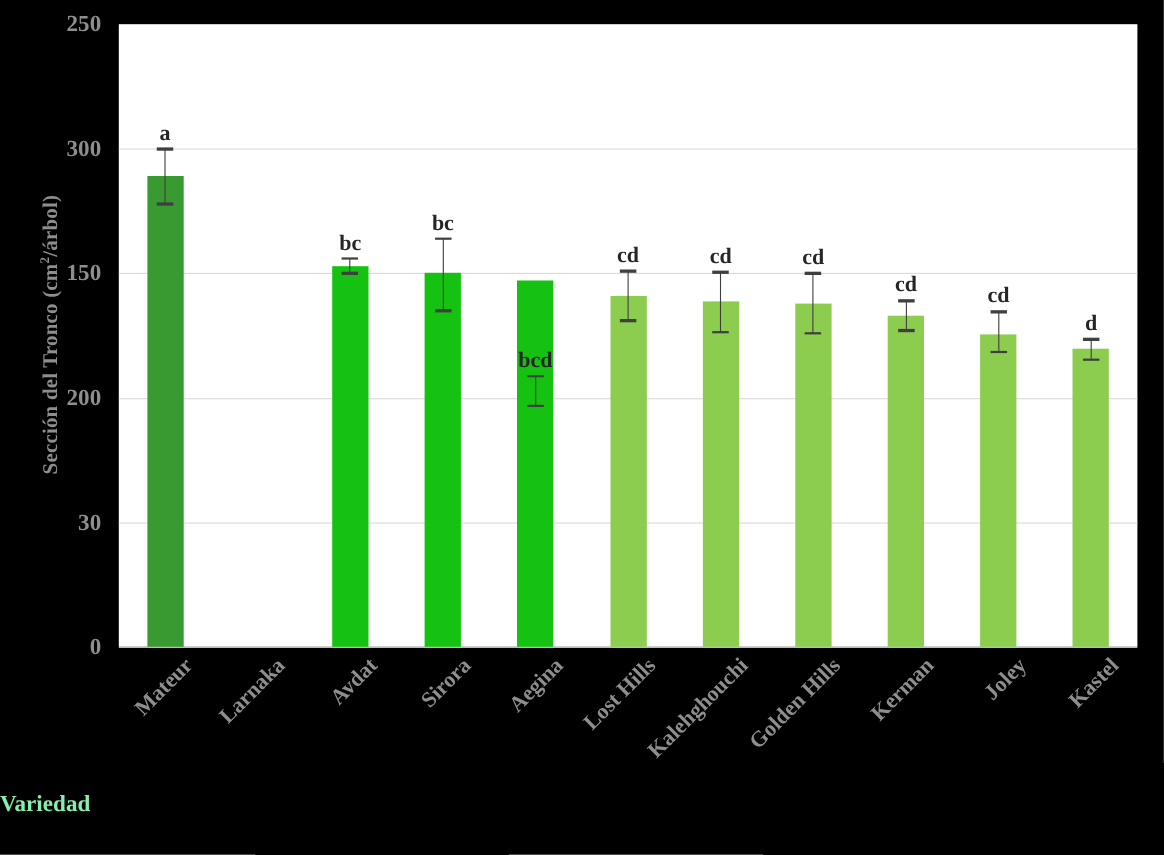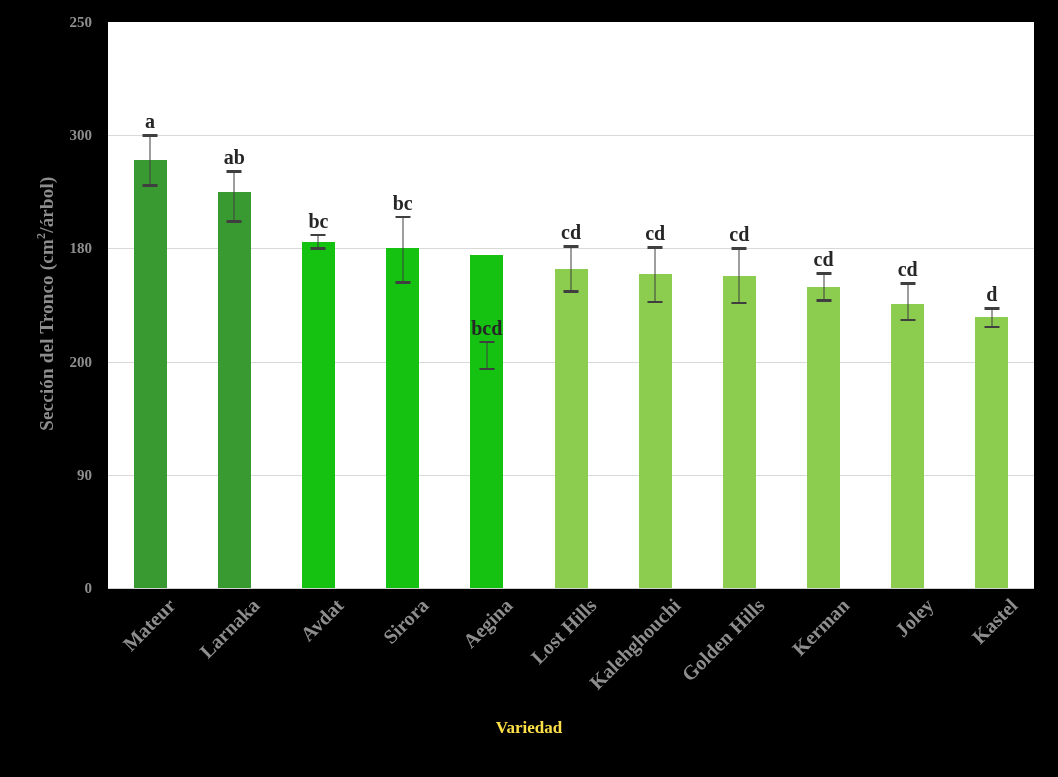--- a/index.html
+++ b/index.html
@@ -27,21 +27,21 @@
     white-space:nowrap;
   }
   .y-axis-title sup{font-size:12px;vertical-align:super;}
 
   
   .y-ticks{position:absolute;left:0;top:0;width:100px;height:777px;}
   .y-tick-label{
     position:absolute;
     right:8px;
     color:#8e8e8e;
-    font-size:15px;
+    font-size:21px;
     font-weight:bold;
     transform:translateY(-50%);
     text-align:right;
     white-space:nowrap;
   }
 
   
   .plot-area{
     position:absolute;
     left:108px; top:22px;
@@ -92,67 +92,59 @@
     font-size:20px;
     font-weight:bold;
     white-space:nowrap;
     transform-origin:right top;
     transform:rotate(-45deg);
     text-align:right;
   }
   .x-axis-title{
     position:absolute;
     left:0;top:718px;width:1058px;
-    text-align:center;
-    color:#fde047;
-    font-size:17px;
+    color:#86efac;
+    font-size:21px;
     font-weight:bold;
   }
 </style>
 </head>
 <body>
 
 <div id="chart-root">
 
   <div class="y-axis-title">
     <span>Sección del Tronco (cm</span><sup>2</sup><span>/árbol)</span>
   </div>
 
   <div class="y-ticks" id="y-ticks">
       <div class="y-tick-label" style="top: 588px;">0</div>
-      <div class="y-tick-label" style="top: 474.8px;">90</div>
+      <div class="y-tick-label" style="top: 474.8px;">30</div>
       <div class="y-tick-label" style="top: 361.6px;">200</div>
-      <div class="y-tick-label" style="top: 248.4px;">180</div>
+      <div class="y-tick-label" style="top: 248.4px;">150</div>
       <div class="y-tick-label" style="top: 135.2px;">300</div>
       <div class="y-tick-label" style="top: 22px;">250</div>
     </div>
 
   <div class="plot-area">
     <div id="gridlines">
         <div class="gridline zero" style="top: 566px;"></div>
         <div class="gridline" style="top: 452.8px;"></div>
         <div class="gridline" style="top: 339.6px;"></div>
         <div class="gridline" style="top: 226.4px;"></div>
         <div class="gridline" style="top: 113.2px;"></div>
       </div>
     <div class="bars-layer" id="bars-layer">
         <div class="bar-group" style="left: 25.5909px; width: 33px; height: 566px;">
           <div class="bar" style="height: 427.896px; background: rgb(58, 154, 50);"></div>
           <div class="errbar" style="top: 113.2px; height: 49.808px;"></div>
           <div class="errcap" style="top: 112.2px;"></div>
           <div class="errcap" style="top: 162.008px;"></div>
           <div class="sig-label" style="top: 89.2px;">a</div>
         </div>
-        <div class="bar-group" style="left: 109.773px; width: 33px; height: 566px;">
-          <div class="bar" style="height: 396.2px; background: rgb(58, 154, 50);"></div>
-          <div class="errbar" style="top: 149.424px; height: 49.808px;"></div>
-          <div class="errcap" style="top: 148.424px;"></div>
-          <div class="errcap" style="top: 198.232px;"></div>
-          <div class="sig-label" style="top: 125.424px;">ab</div>
-        </div>
         <div class="bar-group" style="left: 193.955px; width: 33px; height: 566px;">
           <div class="bar" style="height: 346.392px; background: rgb(21, 194, 17);"></div>
           <div class="errbar" style="top: 212.816px; height: 13.584px;"></div>
           <div class="errcap" style="top: 211.816px;"></div>
           <div class="errcap" style="top: 225.4px;"></div>
           <div class="sig-label" style="top: 188.816px;">bc</div>
         </div>
         <div class="bar-group" style="left: 278.136px; width: 33px; height: 566px;">
           <div class="bar" style="height: 339.6px; background: rgb(21, 194, 17);"></div>
           <div class="errbar" style="top: 194.704px; height: 65.656px;"></div>

